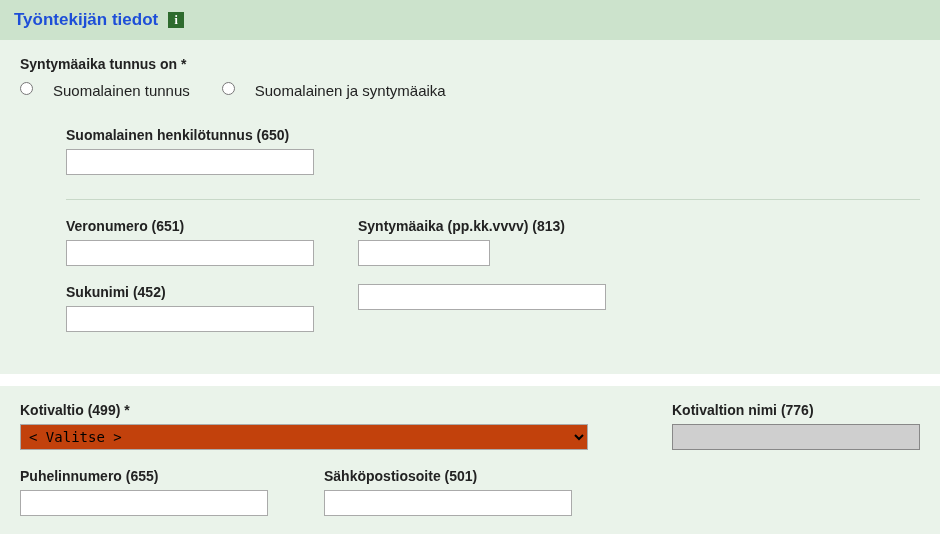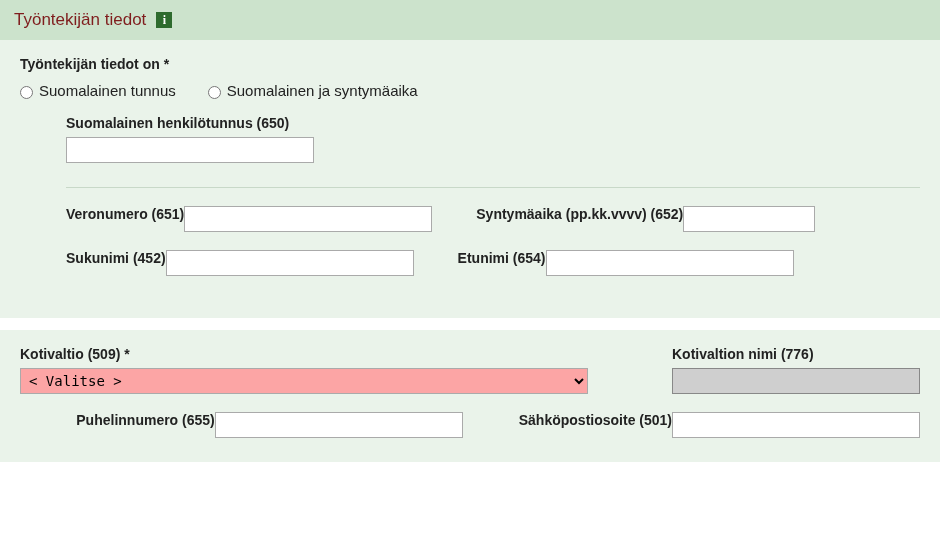--- a/index.html
+++ b/index.html
@@ -6,22 +6,22 @@
     body { font-family: Arial, sans-serif; font-size: 14px; background: #fff; width: 940px; }
     .header-bar {
       background: #cce3cc;
       padding: 10px 14px;
       display: flex;
       align-items: center;
       gap: 10px;
     }
     .header-bar h2 {
       font-size: 17px;
-      font-weight: normal;
-      color: #7f1d1d;
+      font-weight: bold;
+      color: #1d4ed8;
     }
     .info-icon {
       display: inline-flex;
       align-items: center;
       justify-content: center;
       width: 16px;
       height: 16px;
       background: #2d6b2d;
       color: #fff;
       font-size: 12px;
@@ -39,99 +39,98 @@
       display: block;
     }
     .radio-row {
       display: flex;
       gap: 32px;
       margin-top: 10px;
       align-items: center;
     }
     .radio-opt {
       display: flex;
-      align-items: flex-end;
-      gap: 6px;
+      align-items: flex-start;
+      gap: 20px;
       font-size: 15px;
       color: #222;
     }
     .indent-block {
       margin-left: 46px;
-      margin-top: 16px;
+      margin-top: 28px;
     }
     .text-input {
       background: #fff;
       border: 1px solid #aaa;
       height: 26px;
       padding: 2px 4px;
       font-size: 14px;
       width: 248px;
     }
     .text-input.short { width: 132px; }
     .text-input.wide { width: 248px; }
     hr.sep {
       border: none;
       border-top: 1px solid #c8d8c8;
       margin: 24px 0 18px 0;
     }
     .two-col {
       display: flex;
       gap: 44px;
     }
-    .col { display: flex; flex-direction: row; }
+    .col { display: flex; flex-direction: column; }
     .field-group { margin-bottom: 18px; }
     .lower-panel {
       background: #eaf3ea;
       padding: 16px 20px 24px 20px;
       margin-top: 12px;
     }
     .lower-row1 {
       display: flex;
       align-items: flex-start;
       gap: 0;
     }
     .select-wrap {
       display: flex;
       align-items: stretch;
       width: 568px;
     }
     select.country-select {
       width: 100%;
       height: 26px;
-      background: #fca5a5;
+      background: #c2410c;
       border: 1px solid #aaa;
       font-family: monospace;
       font-size: 14px;
       padding: 0 4px;
     }
     .readonly-box {
       background: #cfcfcf;
       border: 1px solid #888;
       height: 26px;
       width: 248px;
     }
     .lower-row2 {
       display: flex;
       gap: 56px;
       margin-top: 18px;
-      justify-content: flex-end;
     }
     .koti-left { flex: 0 0 auto; }
     .koti-right { margin-left: auto; padding-left: 40px; }
   </style>
 </head>
 <body>
 
 <div class="header-bar">
   <h2>Työntekijän tiedot</h2>
   <span class="info-icon">i</span>
 </div>
 
 <div class="panel">
-  <label class="field-label">Työntekijän tiedot on *</label>
+  <label class="field-label">Syntymäaika tunnus on *</label>
   <div class="radio-row">
     <label class="radio-opt">
       <input type="radio" name="idtype" style="">
       <span>Suomalainen tunnus</span>
     </label>
     <label class="radio-opt">
       <input type="radio" name="idtype" style="">
       <span>Suomalainen ja syntymäaika</span>
     </label>
   </div>
@@ -143,42 +142,41 @@
     </div>
 
     <hr class="sep">
 
     <div class="two-col">
       <div class="col field-group">
         <label class="field-label">Veronumero (651)</label>
         <input type="text" class="text-input wide" value="" style="">
       </div>
       <div class="col field-group">
-        <label class="field-label">Syntymäaika (pp.kk.vvvv) (652)</label>
+        <label class="field-label">Syntymäaika (pp.kk.vvvv) (813)</label>
         <input type="text" class="text-input short" value="" style="">
       </div>
     </div>
 
     <div class="two-col">
       <div class="col field-group">
         <label class="field-label">Sukunimi (452)</label>
         <input type="text" class="text-input wide" value="" style="">
       </div>
       <div class="col field-group">
-        <label class="field-label">Etunimi (654)</label>
         <input type="text" class="text-input wide" value="" style="">
       </div>
     </div>
   </div>
 </div>
 
 <div class="lower-panel">
   <div class="lower-row1">
     <div class="koti-left">
-      <label class="field-label">Kotivaltio (509) *</label>
+      <label class="field-label">Kotivaltio (499) *</label>
       <div class="select-wrap">
         <select class="country-select">
           <option>&lt; Valitse &gt;</option>
         </select>
       </div>
     </div>
     <div class="koti-right">
       <label class="field-label">Kotivaltion nimi (776)</label>
       <div class="readonly-box"></div>
     </div>

